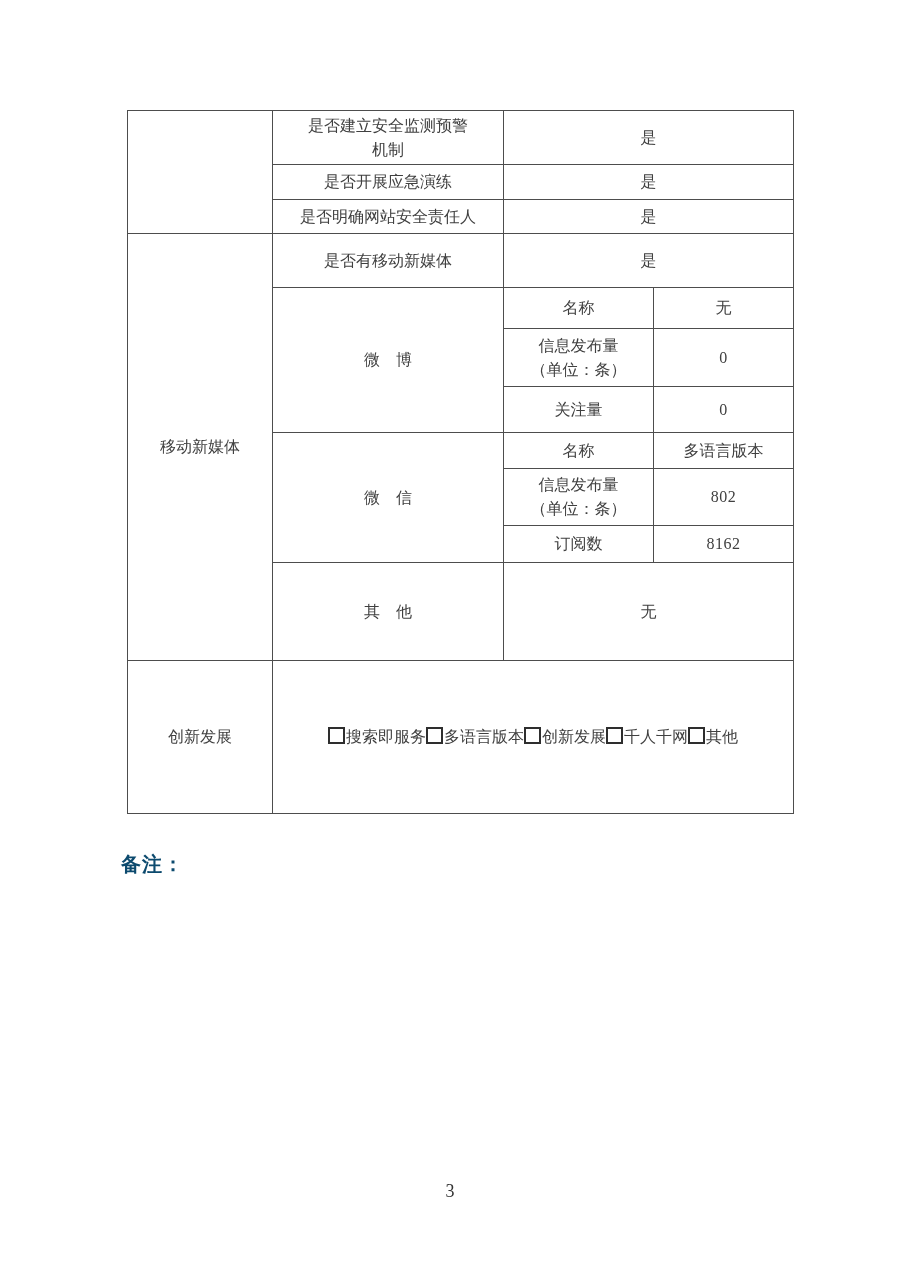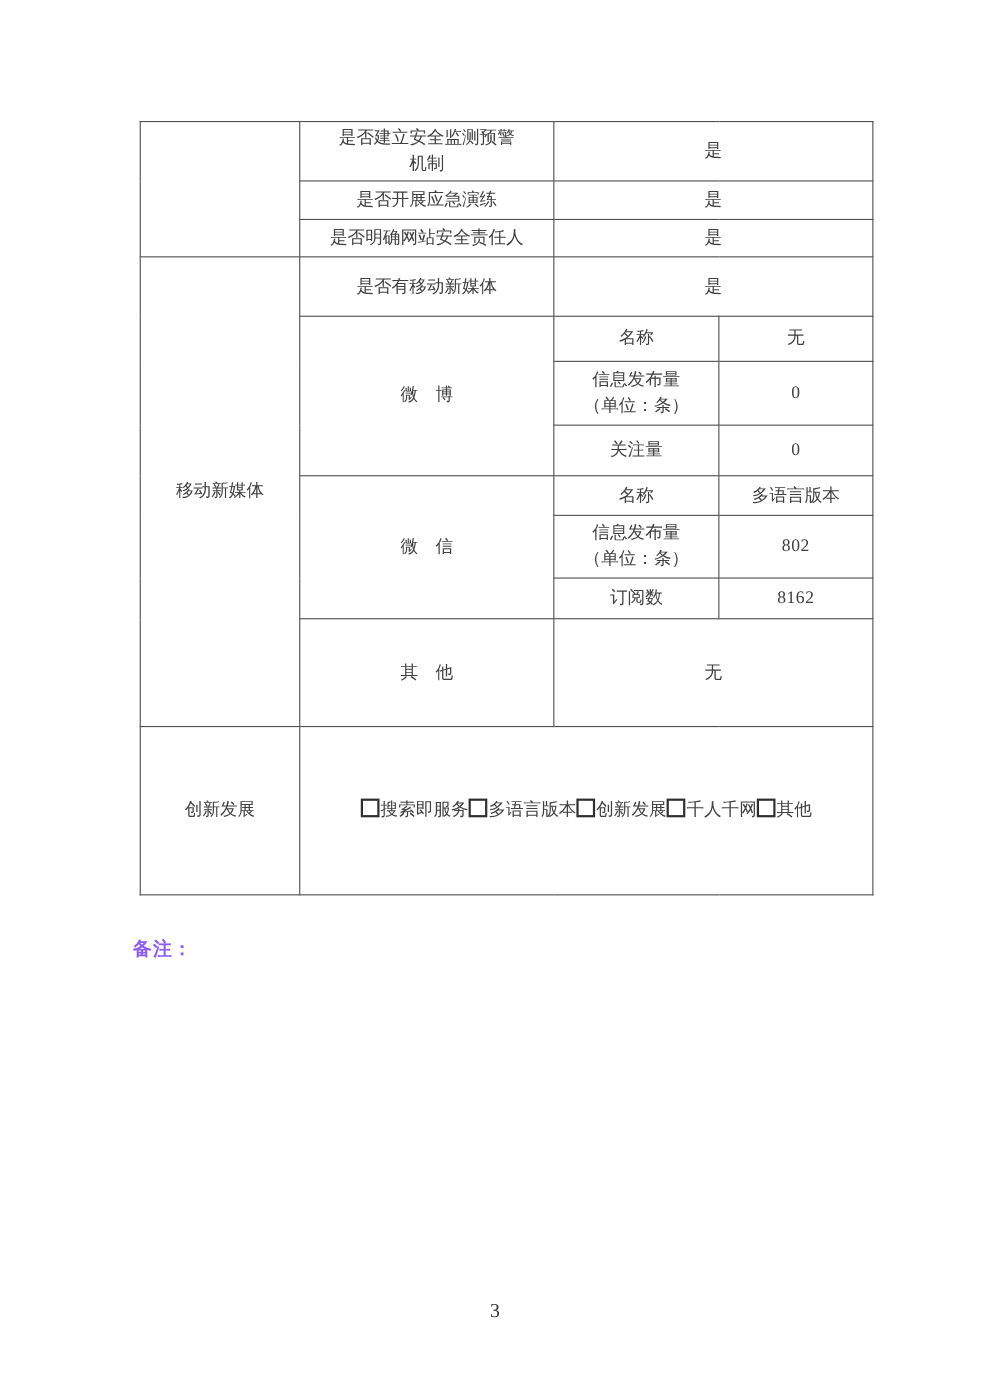--- a/index.html
+++ b/index.html
@@ -23,21 +23,21 @@
   td.groupLbl{font-size:16.5px;}
   td.innov{text-align:center;padding-left:18px;padding-right:2px;font-size:16.5px;}
   .opt{white-space:nowrap;}
   .cbx{
     display:inline-block;width:13px;height:13px;
     border:2px solid #2e2e2e;background:#fff;
     vertical-align:-2px;margin:0 1px 0 0;
   }
   .remarks{
     position:absolute;left:121px;top:851px;
-    font-size:17px;font-weight:bold;color:#8b5cf6;
+    font-size:20px;font-weight:bold;color:#0c4a6e;
     letter-spacing:1px;
   }
   .pageno{
     position:absolute;left:0;top:1181px;width:100%;
     text-align:center;font-size:18px;color:#333333;
   }
 </style>
 </head>
 <body>
 

